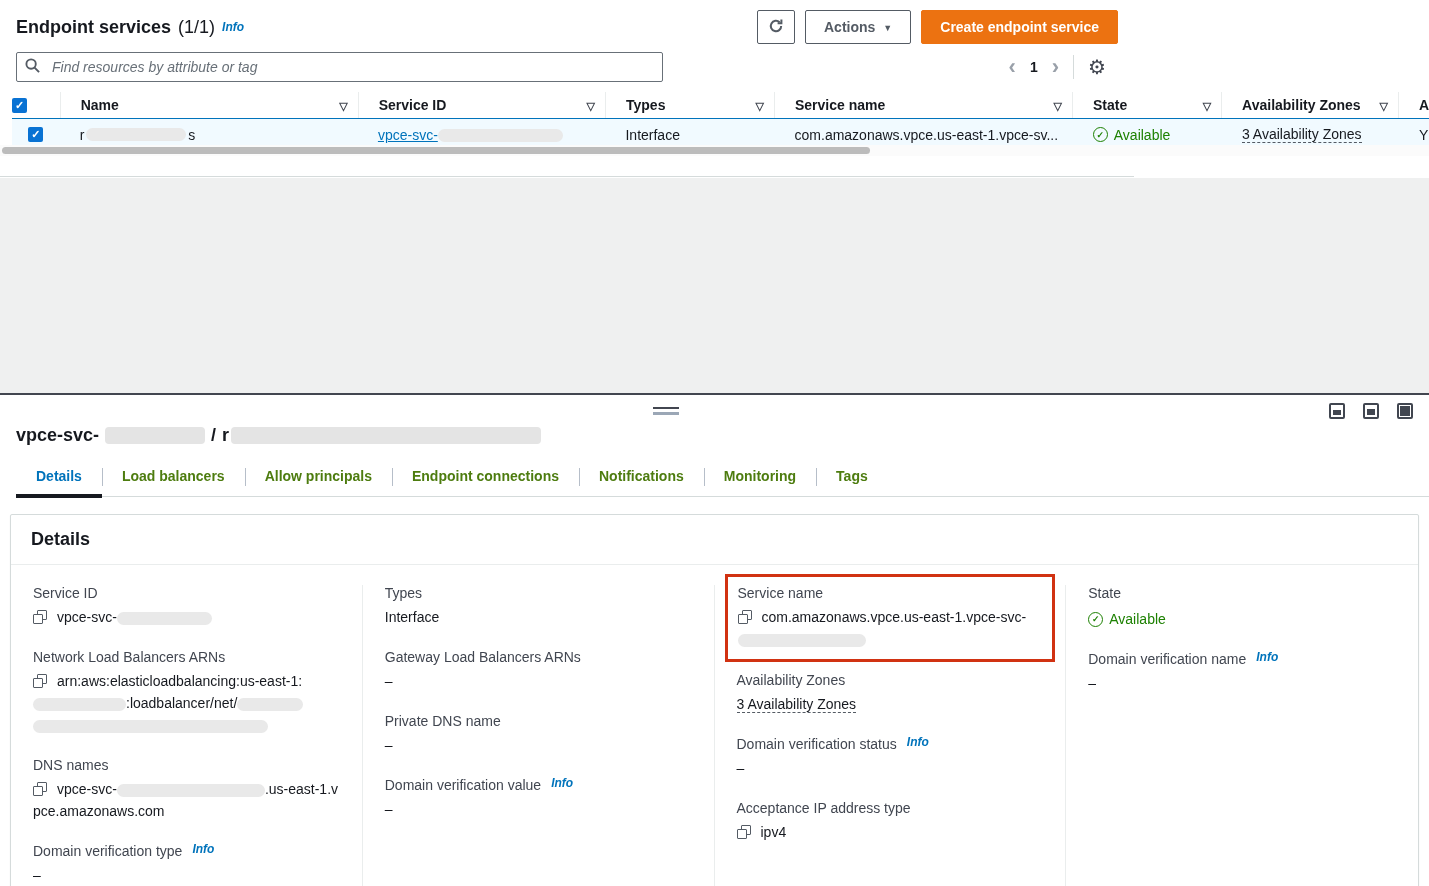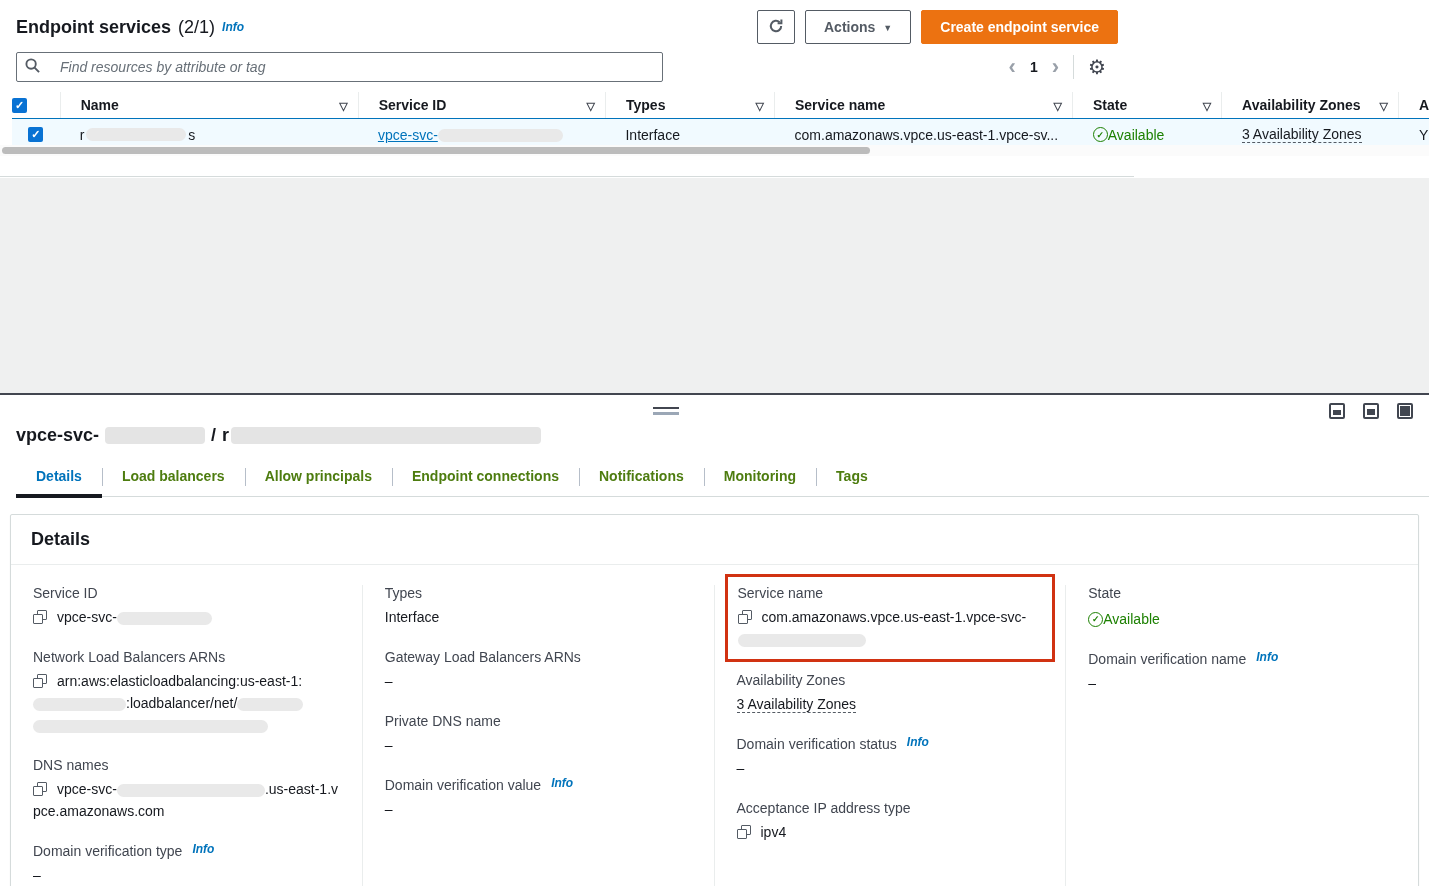--- a/index.html
+++ b/index.html
@@ -19,21 +19,21 @@
   .info-link { font-size:12px; font-weight:bold; color:#0073bb; text-decoration:none; cursor:pointer; position:relative; top:-2px;font-style:italic; }
   .actions-wrap { display:flex; gap:10px; align-items:center; }
   .btn { height:34px; border:1px solid #545b64; background:#fff; color:#545b64; font-weight:bold;
          font-family:"Liberation Sans",sans-serif; font-size:14px; border-radius:2px; padding:0 18px;
          display:inline-flex; align-items:center; gap:8px; cursor:pointer; }
   .btn.icon-only { width:38px; padding:0; justify-content:center; }
   .btn.primary { background:#ec7211; border-color:#ec7211; color:#fff; }
   .caret-down::before { content:"▼"; font-size:9px; position:relative; top:-1px; }
 
   .search-row { display:flex; justify-content:space-between; align-items:center; padding:2px 16px 0 16px; }
-  .search-box { width:647px; height:30px; border:1px solid #687078; border-radius:2px; display:flex; align-items:center; padding:0 8px; gap:18px; background:#fff; }
+  .search-box { width:647px; height:30px; border:1px solid #687078; border-radius:2px; display:flex; align-items:center; padding:0 8px; gap:10px; background:#fff; }
   .search-box svg { flex:none; }
   .search-box input { border:none; outline:none; flex:1; font-family:"Liberation Sans",sans-serif; font-size:14px; font-style:italic; color:#16191f; }
   .search-box input::placeholder { color:#687078; font-style:italic; }
   .pag { display:flex; align-items:center; gap:14px; padding-right:12px; }
   .chev { color:#99a0a9; font-size:22px; line-height:1; cursor:pointer; font-weight:bold; }
   .chev.left::before { content:"‹"; }
   .chev.right::before { content:"›"; }
   .pnum { font-weight:bold; font-size:14px; }
   .vdiv { width:1px; height:24px; background:#d5dbdb; }
   .gear { cursor:pointer; }
@@ -56,21 +56,21 @@
   .col-az { width:178px; }
   .col-acc { flex:1; }
   .filter-ic { cursor:pointer; }
   .filter-ic::before { content:"▽"; font-size:11px; color:#414650; }
   .cb { width:15px; height:15px; border-radius:2px; background:#0972d3; color:#fff; display:flex; align-items:center; justify-content:center; cursor:pointer; }
   .cb::before { content:"✓"; font-size:11px; font-weight:bold; }
   .redact { display:inline-block; height:13px; background:#e9e9e9; border-radius:7px; vertical-align:middle; }
   .redact.tall { height:17px; background:#e4e4e4; border-radius:4px; }
   .link { color:#0073bb; text-decoration:underline; cursor:pointer; }
   .az-trigger { border-bottom:1px dashed #545b64; cursor:pointer; }
-  .state-ok { color:#1d8102; display:inline-flex; align-items:center; }
+  .state-ok { color:#1d8102; display:inline-flex; align-items:center; gap:6px; }
   .okc { width:15px; height:15px; border:1.6px solid #1d8102; border-radius:50%; display:inline-flex; align-items:center; justify-content:center; flex:none; }
   .okc::before { content:"✓"; font-size:9px; font-weight:bold; color:#1d8102; }
 
   .hscroll { position:absolute; left:0; top:145px; width:1429px; height:11px; background:#fbfbfb; cursor:pointer; }
   .hthumb { position:absolute; left:2px; top:2px; width:868px; height:7px; background:#bcbcbc; border-radius:4px; }
 
   
   .gray-gap { position:absolute; top:178px; left:0; width:1429px; height:215px; background:#eff0f0; }
 
   
@@ -111,21 +111,21 @@
   .highlight .field-inner { margin-bottom:0; }
 </style>
 </head>
 <body>
 
 <div class="top-card">
 
   <div class="head-row">
     <div class="title-wrap">
       <h1 class="page-title">Endpoint services</h1>
-      <span class="res-count">(2/1)</span>
+      <span class="res-count">(1/1)</span>
       <a class="info-link">Info</a>
     </div>
     <div class="actions-wrap">
       <button class="btn icon-only">
         <span>
           <svg width="16" height="16" viewBox="0 0 16 16">
               <path d="M13.2 8a5.2 5.2 0 1 1-1.6-3.75" fill="none" stroke="#545b64" stroke-width="2"></path>
               <polyline points="13.4,1.4 13.4,5.2 9.6,5.2" fill="none" stroke="#545b64" stroke-width="2"></polyline>
             </svg>
         </span>

